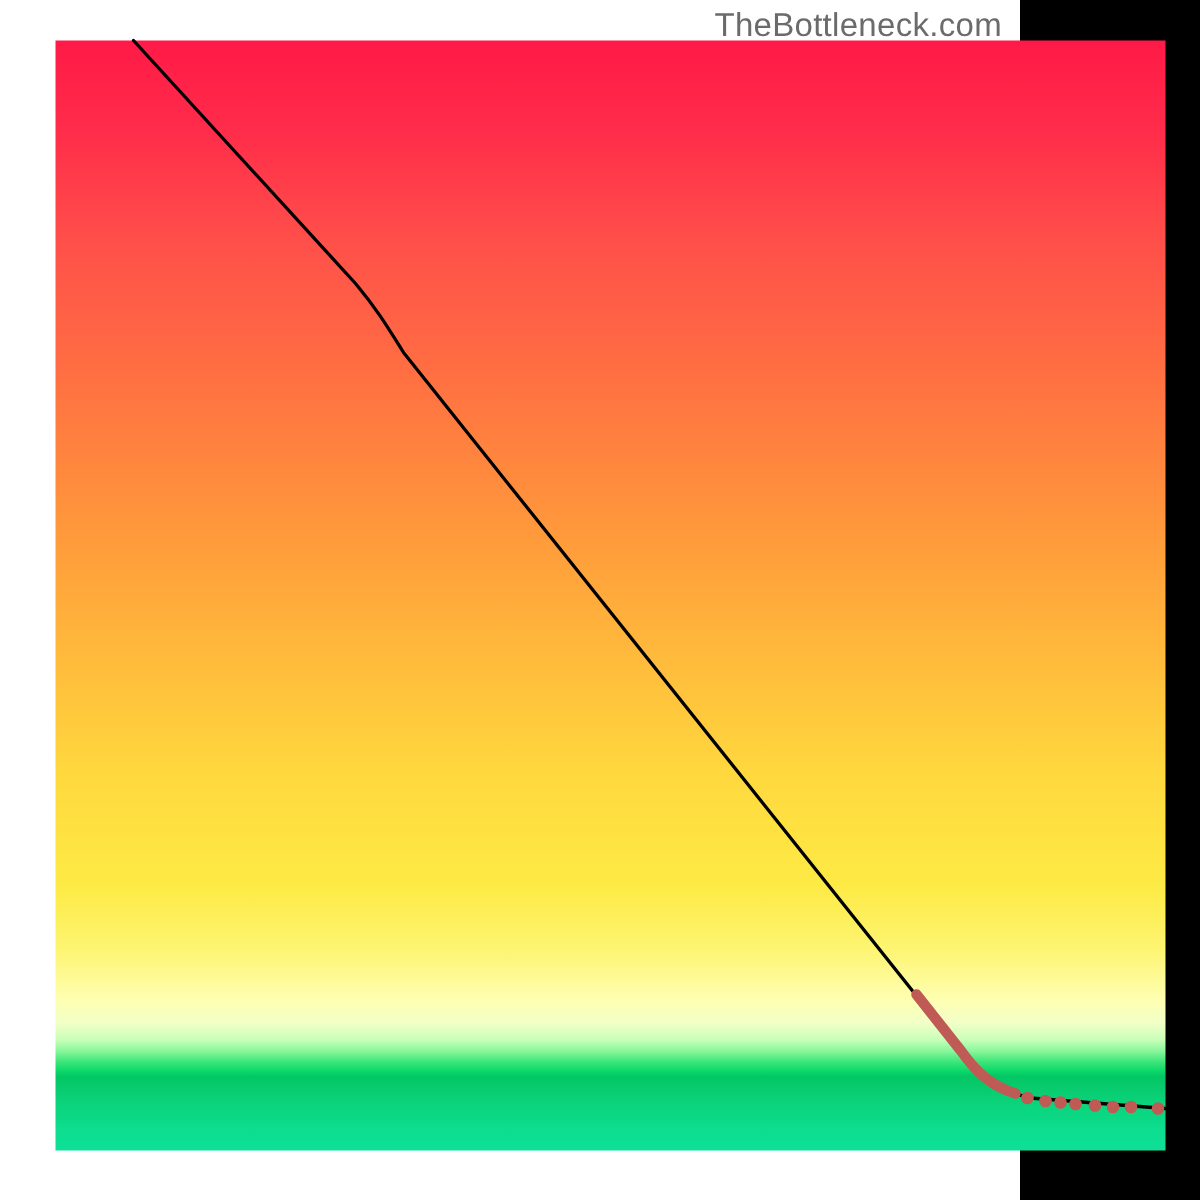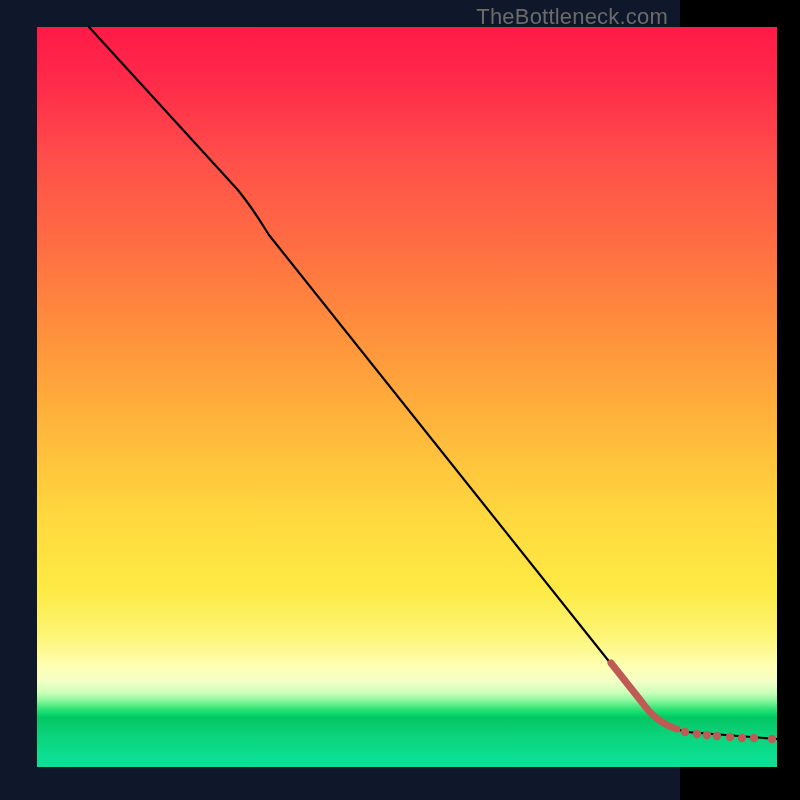--- a/index.html
+++ b/index.html
@@ -8,21 +8,21 @@
     width: 800px;
     height: 800px;
     background: #000;
     overflow: hidden;
     font-family: Arial, Helvetica, sans-serif;
   }
   .frame {
     position: relative;
     width: 680px;
     height: 800px;
-    background: #0f172a;
+    background: #ffffff;
   }
   .watermark {
     position: absolute;
     top: 4px;
     right: 12px;
     color: #6b6b6b;
     font-size: 22px;
     font-weight: 500;
     letter-spacing: 0.2px;
   }

